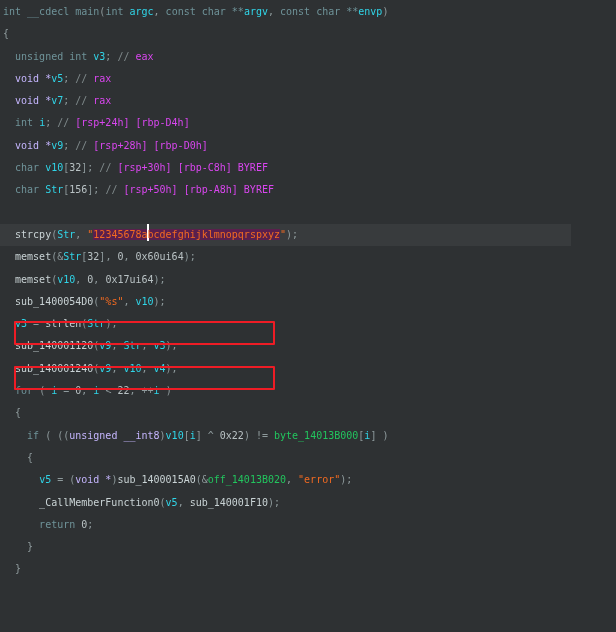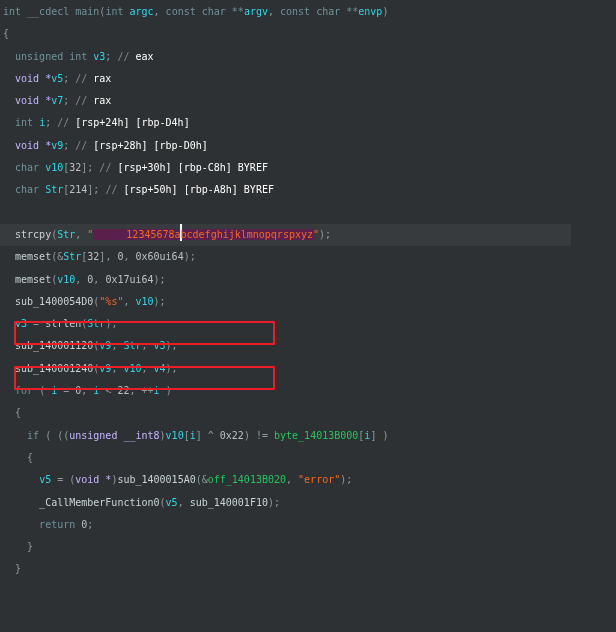--- a/index.html
+++ b/index.html
@@ -34,31 +34,30 @@
   .line.current {
     background: #383b3d;
   }
   
   .t-kw      { color: #6f9399; }   
   .t-fn      { color: #6f9399; }   
   .t-punct   { color: #8e9a9c; }   
   .t-var     { color: #30d5e8; }   
   .t-type    { color: #c4b5fd; }   
   .t-cmt     { color: #808a8c; }   
-  .t-cmtxt   { color: #ffffff; }   
+  .t-cmtxt   { color: #d946ef; }   
   .t-str     { color: #f26a21; }   
   .t-num     { color: #b9c2c4; }   
   .t-sub     { color: #c9d3d5; }   
   .t-data    { color: #22c55e; }   
   .t-plain   { color: #b3bcbe; }
 
   
   .sel {
     background: #5a1f4d;
-    padding-left: 33px;
   }
   
   .caret {
     display: inline-block;
     width: 2px;
     height: 17px;
     background: #ffffff;
     vertical-align: -3px;
     margin: 0 -1px;
   }
@@ -88,21 +87,21 @@
     <div class="line"><span class="t-plain">  </span><span class="t-type">void *</span><span class="t-var">v5</span><span class="t-punct">; </span><span class="t-cmt">// </span><span class="t-cmtxt">rax</span></div>
 
     <div class="line"><span class="t-plain">  </span><span class="t-type">void *</span><span class="t-var">v7</span><span class="t-punct">; </span><span class="t-cmt">// </span><span class="t-cmtxt">rax</span></div>
 
     <div class="line"><span class="t-kw">  int </span><span class="t-var">i</span><span class="t-punct">; </span><span class="t-cmt">// </span><span class="t-cmtxt">[rsp+24h] [rbp-D4h]</span></div>
 
     <div class="line"><span class="t-plain">  </span><span class="t-type">void *</span><span class="t-var">v9</span><span class="t-punct">; </span><span class="t-cmt">// </span><span class="t-cmtxt">[rsp+28h] [rbp-D0h]</span></div>
 
     <div class="line"><span class="t-kw">  char </span><span class="t-var">v10</span><span class="t-punct">[</span><span class="t-num">32</span><span class="t-punct">]; </span><span class="t-cmt">// </span><span class="t-cmtxt">[rsp+30h] [rbp-C8h] BYREF</span></div>
 
-    <div class="line"><span class="t-kw">  char </span><span class="t-var">Str</span><span class="t-punct">[</span><span class="t-num">214</span><span class="t-punct">]; </span><span class="t-cmt">// </span><span class="t-cmtxt">[rsp+50h] [rbp-A8h] BYREF</span></div>
+    <div class="line"><span class="t-kw">  char </span><span class="t-var">Str</span><span class="t-punct">[</span><span class="t-num">156</span><span class="t-punct">]; </span><span class="t-cmt">// </span><span class="t-cmtxt">[rsp+50h] [rbp-A8h] BYREF</span></div>
 
     <div class="line"><span class="t-plain"> </span></div>
 
     <div class="line current" style="background: rgb(56, 59, 61);"><span class="t-sub">  strcpy</span><span class="t-punct">(</span><span class="t-var">Str</span><span class="t-punct">, </span><span class="t-str">"</span><span class="t-str sel" style="background: rgb(90, 31, 77);"><span>12345678a</span><span class="caret"></span><span>bcdefghijklmnopqrspxyz</span></span><span class="t-str">"</span><span class="t-punct">);</span></div>
 
     <div class="line"><span class="t-sub">  memset</span><span class="t-punct">(&amp;</span><span class="t-var">Str</span><span class="t-punct">[</span><span class="t-num">32</span><span class="t-punct">], </span><span class="t-num">0</span><span class="t-punct">, </span><span class="t-num">0x60ui64</span><span class="t-punct">);</span></div>
 
     <div class="line"><span class="t-sub">  memset</span><span class="t-punct">(</span><span class="t-var">v10</span><span class="t-punct">, </span><span class="t-num">0</span><span class="t-punct">, </span><span class="t-num">0x17ui64</span><span class="t-punct">);</span></div>
 
     <div class="line"><span class="t-sub">  sub_1400054D0</span><span class="t-punct">(</span><span class="t-str">"%s"</span><span class="t-punct">, </span><span class="t-var">v10</span><span class="t-punct">);</span></div>

